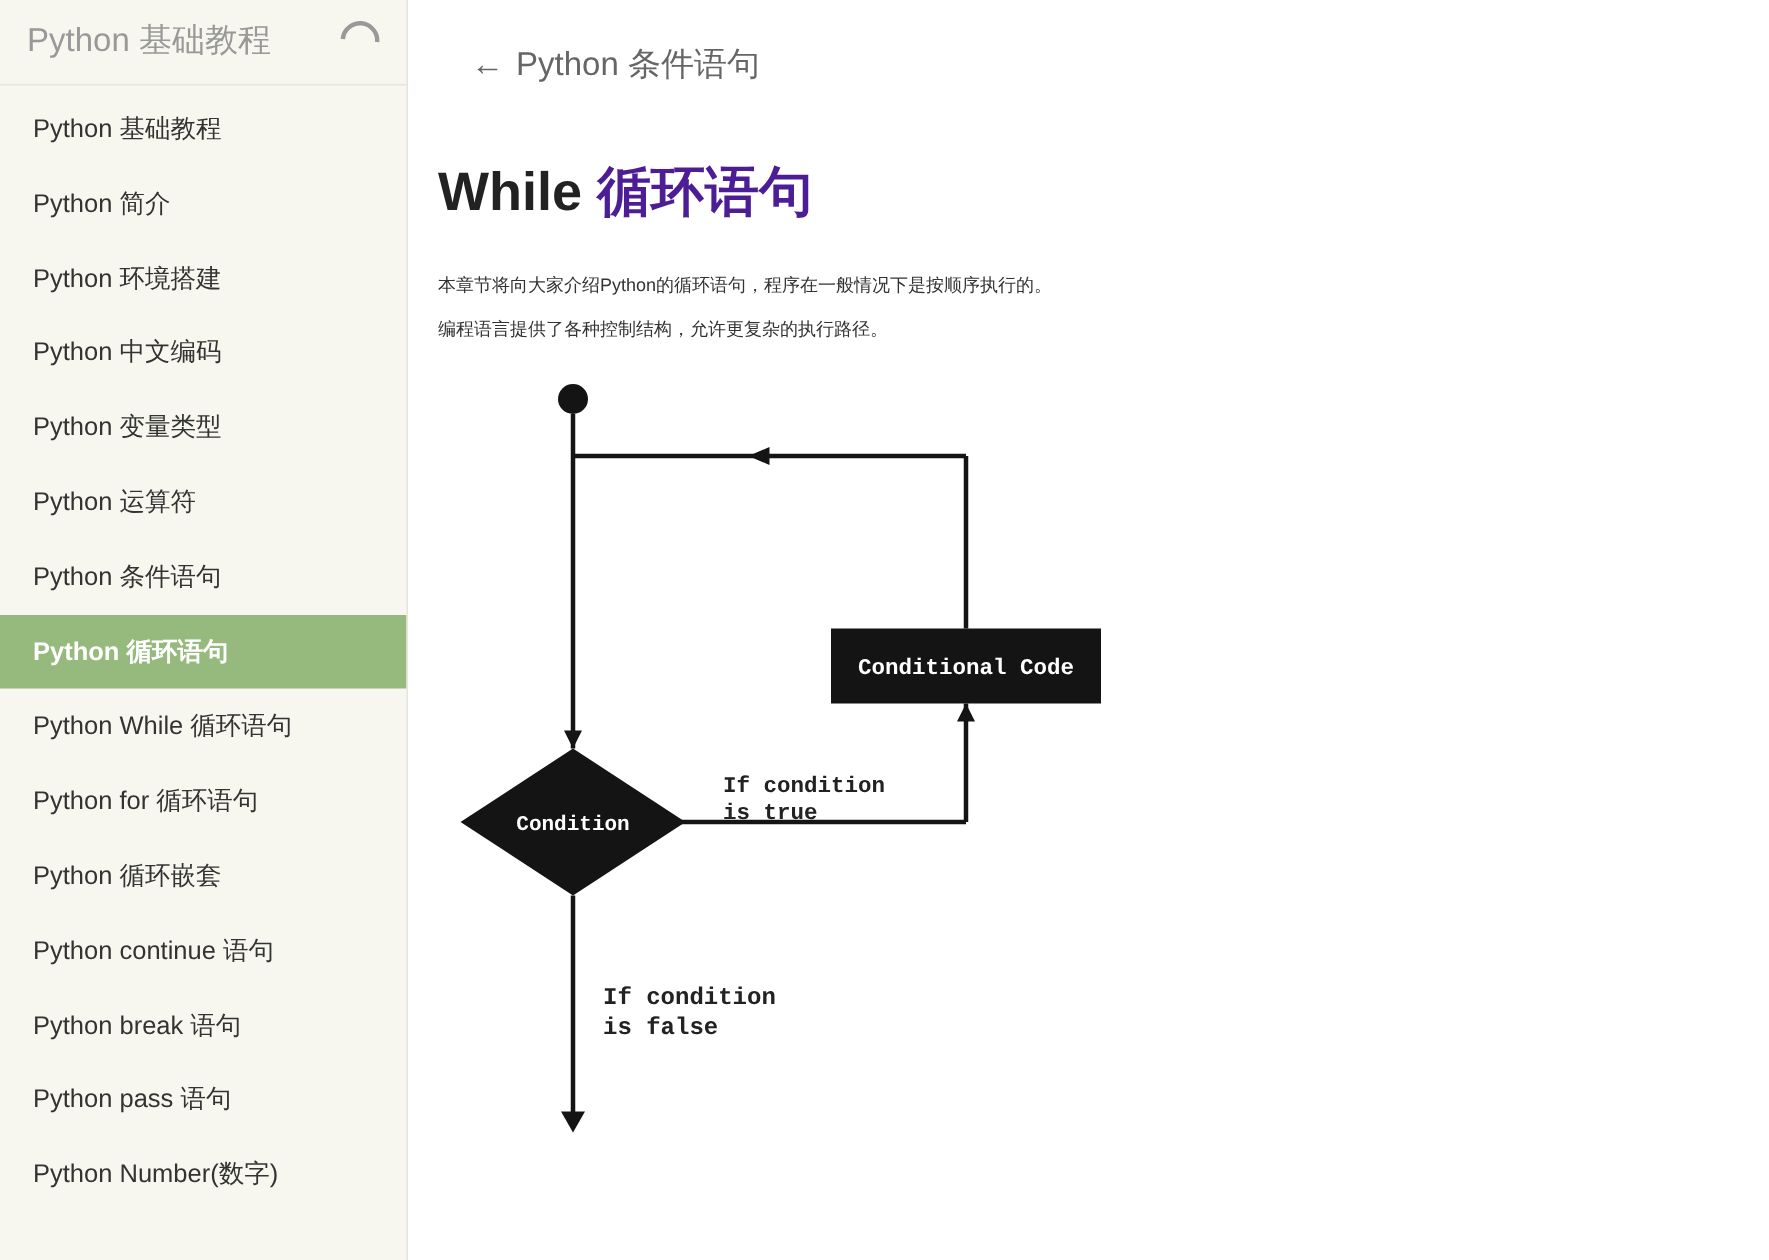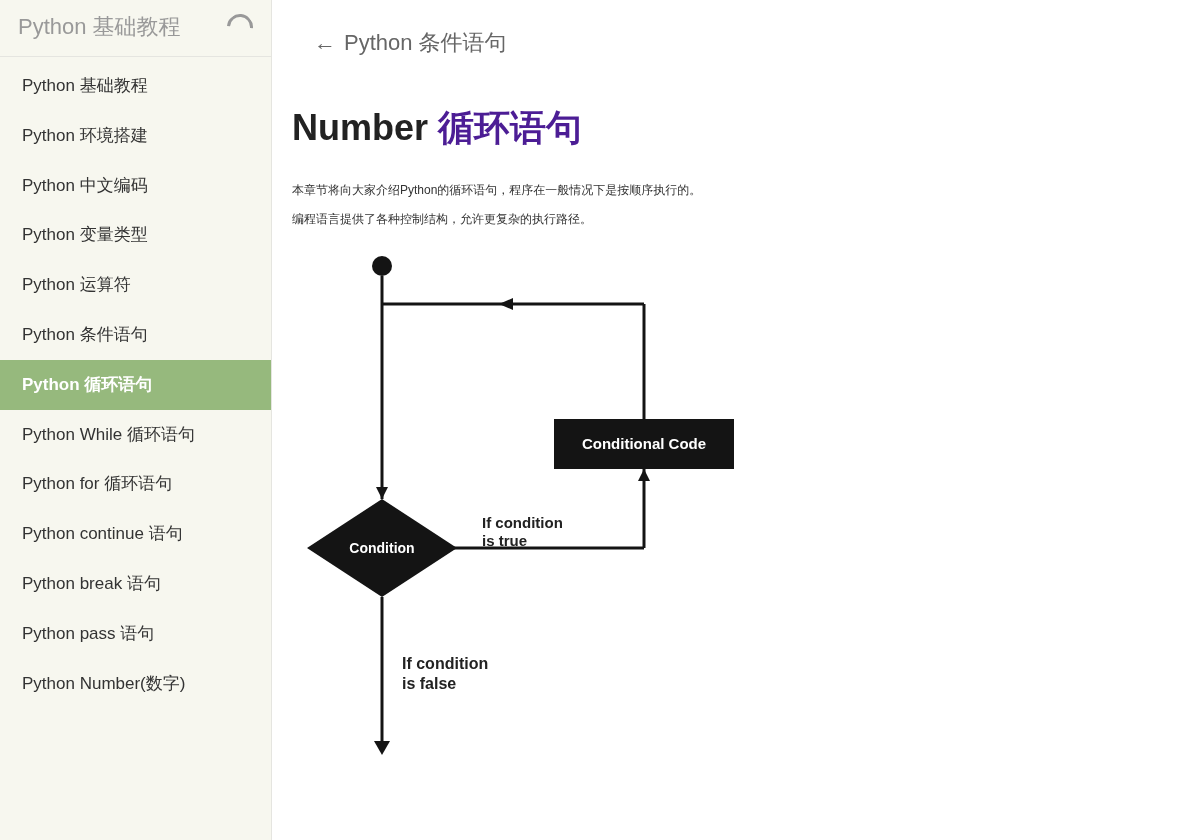--- a/index.html
+++ b/index.html
@@ -88,55 +88,58 @@
     color: #4c1d95;
   }
   .para {
     font-size: 12px;
     color: #333;
     line-height: 1.9;
     margin-bottom: 6px;
   }
   .diagram {
     margin: 20px 0 30px 10px;
+    font-family: Liberation Mono, monospace;
   }
 </style>
 </head>
 <body>
 
 <nav class="sidebar">
   <div class="sidebar-header">
     <span>Python 基础教程</span>
     <span class="moon-icon"></span>
   </div>
   <ul class="sidebar-list" id="sidebar-list">
       <li class="sidebar-item">Python 基础教程</li>
+      <li class="sidebar-item">Python 简介</li>
       <li class="sidebar-item">Python 环境搭建</li>
       <li class="sidebar-item">Python 中文编码</li>
       <li class="sidebar-item">Python 变量类型</li>
       <li class="sidebar-item">Python 运算符</li>
       <li class="sidebar-item">Python 条件语句</li>
       <li class="sidebar-item active">Python 循环语句</li>
       <li class="sidebar-item">Python While 循环语句</li>
       <li class="sidebar-item">Python for 循环语句</li>
+      <li class="sidebar-item">Python 循环嵌套</li>
       <li class="sidebar-item">Python continue 语句</li>
       <li class="sidebar-item">Python break 语句</li>
       <li class="sidebar-item">Python pass 语句</li>
       <li class="sidebar-item">Python Number(数字)</li>
     </ul>
 </nav>
 
 <main class="main">
   <div class="breadcrumb">
     <span class="arrow-left">←</span>
     <span>Python 条件语句</span>
   </div>
   <div class="content">
     <h1 class="page-title">
-      <span>Number </span><span class="accent">循环语句</span>
+      <span>While </span><span class="accent">循环语句</span>
     </h1>
     <p class="para">本章节将向大家介绍Python的循环语句，程序在一般情况下是按顺序执行的。</p>
     <p class="para">编程语言提供了各种控制结构，允许更复杂的执行路径。</p>
 
     <div class="diagram">
       <svg width="480" height="510" viewBox="0 0 480 510">
 
         <circle cx="80" cy="15" r="10" fill="#141414"></circle>
 
         <line x1="80" y1="25" x2="80" y2="248" stroke="#141414" stroke-width="3"></line>

